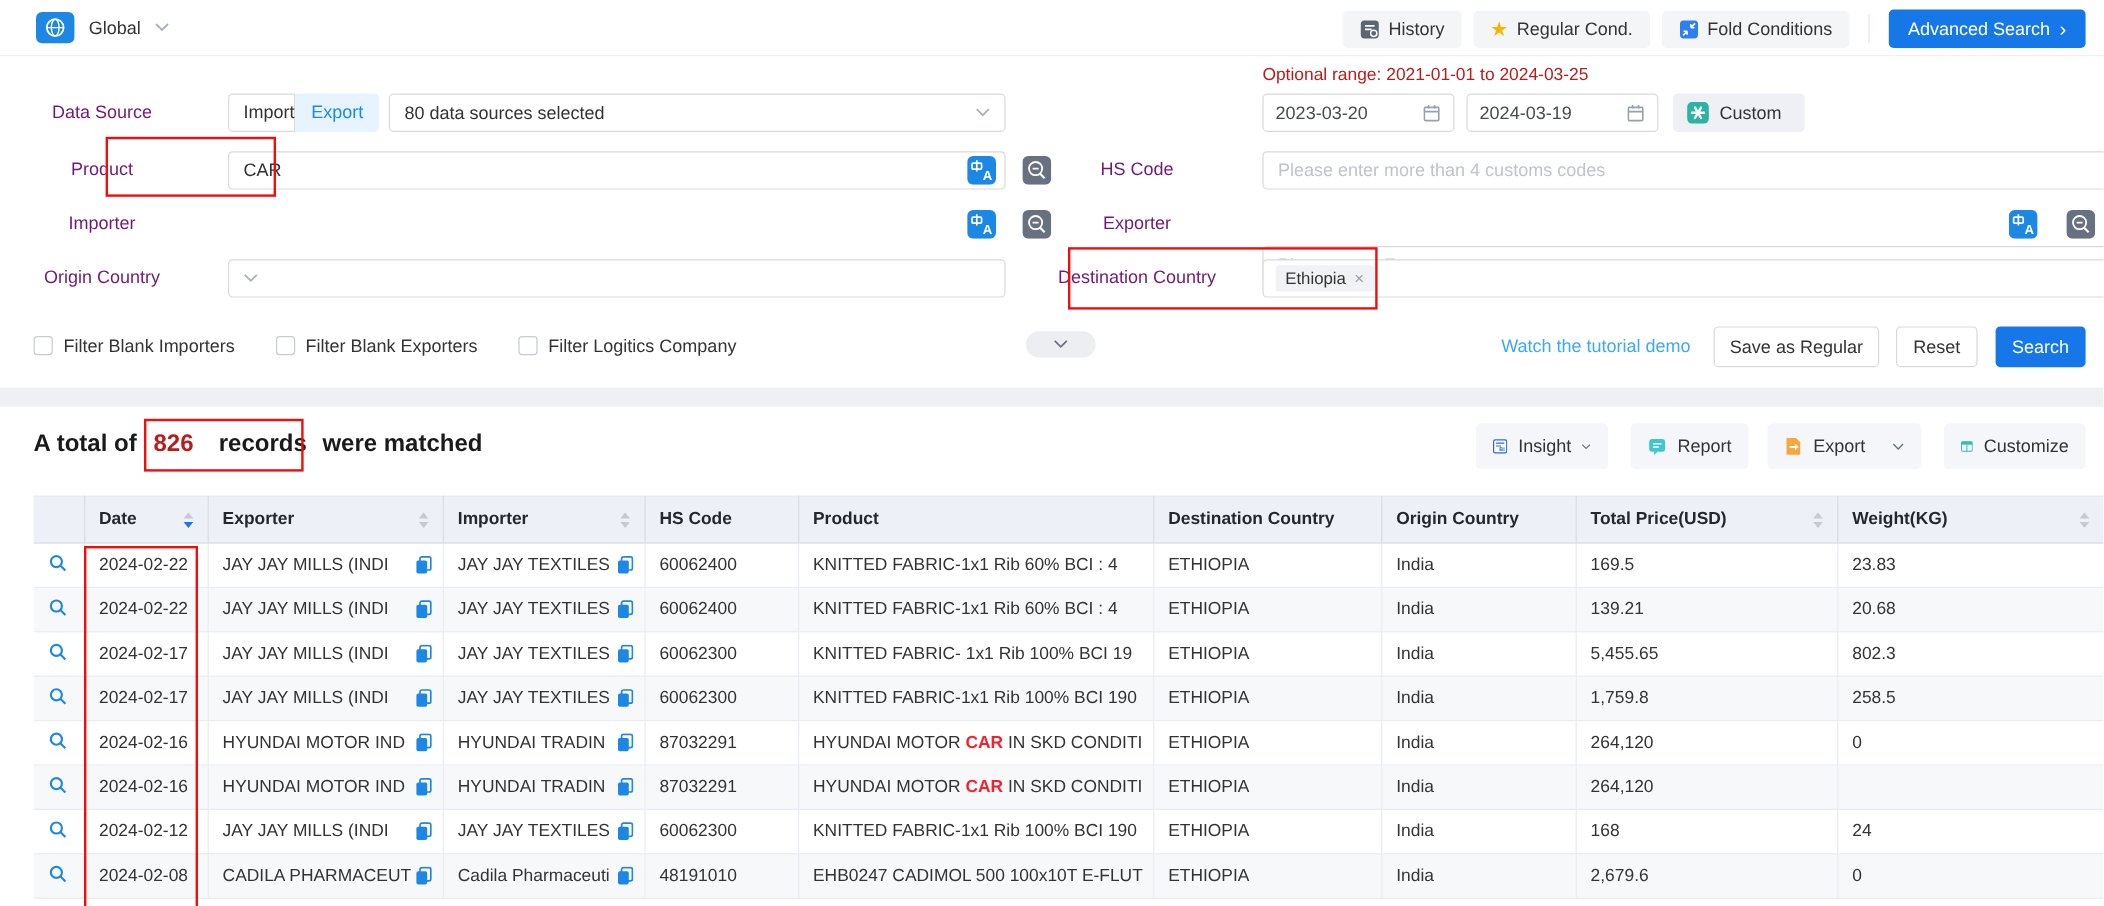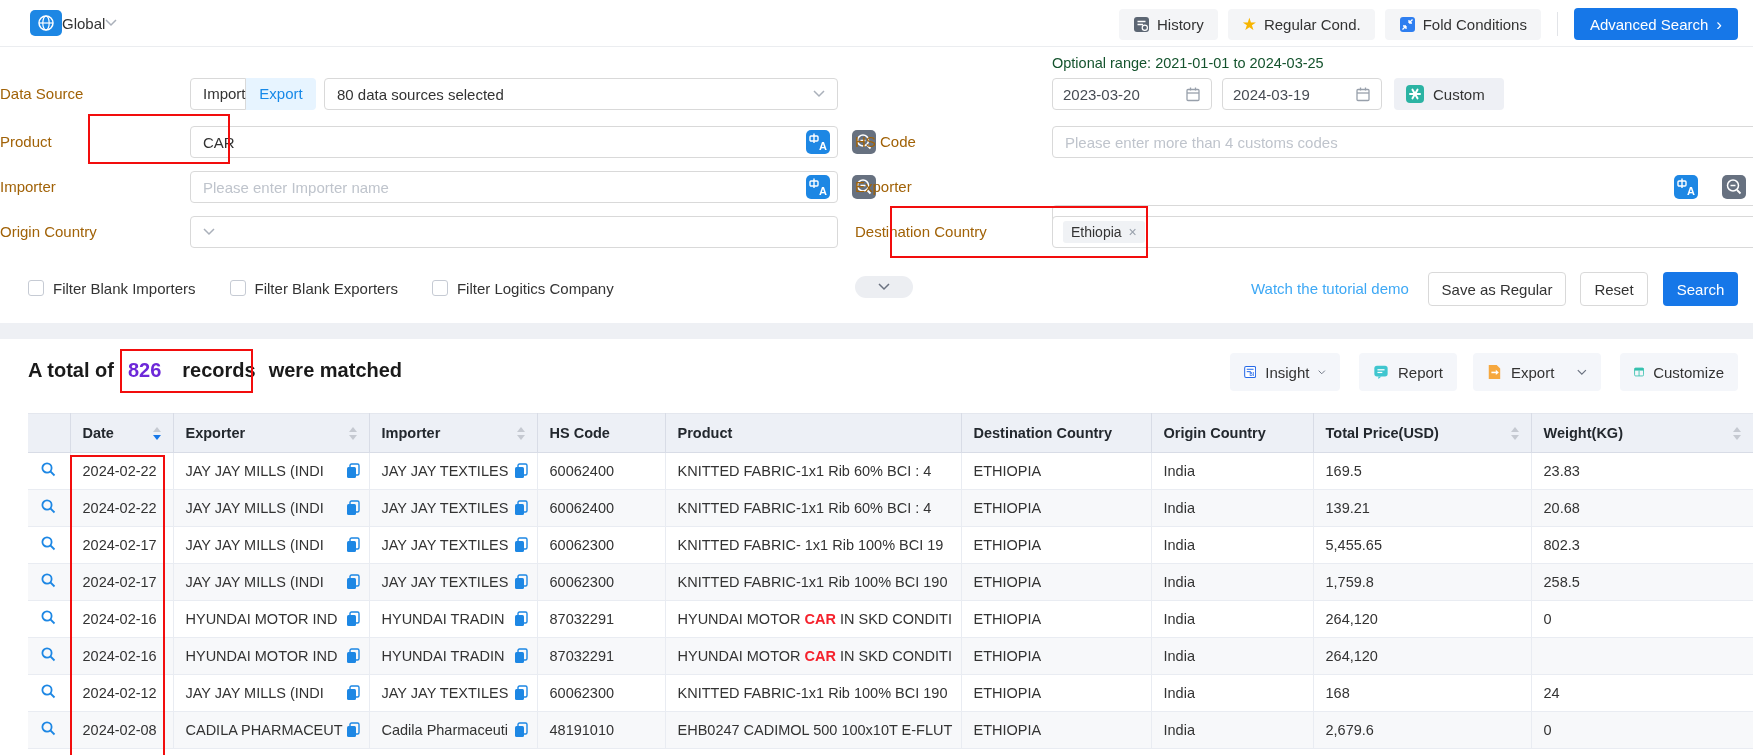--- a/index.html
+++ b/index.html
@@ -4,35 +4,35 @@
 <style>
   * { box-sizing: border-box; }
   html,body { margin:0; padding:0; }
   body {
     width:1753px; height:755px; position:relative; overflow:hidden;
     background:#fff; font-family:"Liberation Sans","DejaVu Sans",sans-serif;
     color:#333; font-size:15px;
   }
   
   .topbar { position:absolute; left:0; top:0; width:1753px; height:47px; background:#fff; border-bottom:1px solid #ebedf0; }
-  .brand { position:absolute; left:30px; top:10px; display:flex; align-items:center; }
+  .brand { position:absolute; left:30px; top:10px; display:flex; align-items:center; gap:12px; }
   .brand-logo { width:32px; height:26px; border-radius:5px; background:#1d87e4; display:flex; align-items:center; justify-content:center; }
   .brand-label { font-size:15px; color:#333; }
   .topbar-actions { position:absolute; right:15px; top:8px; display:flex; align-items:center; gap:10px; }
   .tb-btn { height:31px; background:#f4f5f7; border-radius:4px; display:flex; align-items:center; gap:7px; padding:0 14px; color:#333; cursor:pointer; }
   .tb-divider { width:1px; height:24px; background:#e2e4e8; margin:0 6px; }
   .btn-primary { height:32px; background:#1677e8; color:#fff; border-radius:4px; display:flex; align-items:center; gap:8px; padding:0 16px; cursor:pointer; }
   .star { color:#f7b500; font-size:17px; line-height:1; }
   .arrow-glyph { font-size:17px; line-height:1; }
   
   .form-card { position:absolute; left:0; top:47px; width:1753px; height:276px; background:#fff; }
-  .f-label { position:absolute; width:170px; text-align:left; color:#a16207; line-height:32px; }
+  .f-label { position:absolute; width:170px; text-align:center; color:#701a75; line-height:32px; }
   .f-label.right { left:855px; width:185px; }
   .f-label.left { left:0; }
-  .optional-range { position:absolute; left:1052px; top:8px; color:#14532d; font-size:14.5px; }
+  .optional-range { position:absolute; left:1052px; top:8px; color:#b91c1c; font-size:14.5px; }
   .row1 { top:31px; }
   .ctl { position:absolute; height:32px; }
   .seg { left:190px; display:flex; }
   .seg-import { width:56px; line-height:30px; text-align:center; background:#fff; border:1px solid #d9d9d9; border-radius:4px 0 0 4px; cursor:pointer;padding-left:12px; }
   .seg-export { width:70px; line-height:32px; text-align:center; background:#e7f4ff; color:#1789e8; border-radius:0 4px 4px 0; cursor:pointer; }
   .select, .input { border:1px solid #d9d9d9; border-radius:4px; background:#fff; display:flex; align-items:center; padding:0 12px; }
   .select { cursor:pointer; }
   .select .sel-text { flex:1; }
   .placeholder { color:#bfc4cc; }
   .value-text { color:#333; }
@@ -56,21 +56,21 @@
   .cb-box { width:16px; height:16px; border:1px solid #c6cbd4; border-radius:3px; background:#fff; }
   .collapse-pill { position:absolute; left:855px; top:229px; width:58px; height:22px; background:#eceef2; border-radius:11px; display:flex; align-items:center; justify-content:center; cursor:pointer; }
   .tutorial { position:absolute; left:1251px; top:225px; line-height:34px; color:#3da8f5; cursor:pointer; }
   .btn-plain { position:absolute; top:225px; height:34px; background:#fff; border:1px solid #d9d9d9; border-radius:4px; display:flex; align-items:center; justify-content:center; cursor:pointer; color:#333; }
   .save-btn { left:1428px; width:138px; } .reset-btn { left:1580px; width:68px; }
   .search-btn { position:absolute; left:1663px; top:225px; width:75px; height:34px; background:#1677e8; color:#fff; border-radius:4px; display:flex; align-items:center; justify-content:center; cursor:pointer;text-align:right; }
   
   .gray-band { position:absolute; left:0; top:323px; width:1753px; height:16px; background:#eef0f4; }
   .results { position:absolute; left:0; top:339px; width:1393px; height:416px; background:#fff; }
   .summary { position:absolute; left:28px; top:20px; font-size:20px; font-weight:bold; color:#1a1a1a; display:flex; align-items:baseline; }
-  .summary .count { color:#6d28d9; margin-left:14px; }
+  .summary .count { color:#b91c1c; margin-left:14px; }
   .summary .rec { margin-left:21px; } .summary .suf { margin-left:13px; }
   .res-btn { position:absolute; top:14px; height:38px; background:#f4f6fa; border-radius:4px; display:flex; align-items:center; gap:9px; padding:0 14px; cursor:pointer; }
   .insight-btn { left:1230px; width:110px; } .report-btn { left:1359px; width:98px; }
   .export-btn { left:1473px; width:128px; } .customize-btn { left:1620px; width:118px; }
   
   table.grid { position:absolute; left:28px; top:74px; width:1725px; border-collapse:collapse; table-layout:fixed; font-size:14.5px; }
   .grid th { height:39px; background:#edf0f6; border-bottom:1px solid #d8dce6; border-right:1px solid #d8dce6; border-top:1px solid #e4e7ee; font-weight:bold; color:#23282e; text-align:left; padding:0 0 0 12px; }
   .grid th:last-child, .grid td:last-child { border-right:none; }
   .grid td { height:37px; border-bottom:1px solid #e9ecf2; border-right:1px solid #e9ecf2; padding:0 0 0 12px; color:#333; overflow:hidden; white-space:nowrap; }
   .grid tr.alt td { background:#f7f8fa; }
@@ -192,23 +192,20 @@
       <circle cx="11" cy="10.5" r="5.5" fill="none" stroke="#fff" stroke-width="1.5"></circle>
       <line x1="8.5" y1="10.5" x2="13.5" y2="10.5" stroke="#fff" stroke-width="1.5"></line>
       <line x1="15" y1="15" x2="18.5" y2="18.5" stroke="#fff" stroke-width="1.8"></line>
     </svg>
   <div class="f-label right" style="top:79px;">HS Code</div>
   <div class="ctl wide-right" style="top:79px;">
     <input class="real" type="text" placeholder="Please enter more than 4 customs codes" style="">
   </div>
 
   <div class="f-label left" style="top:124px;">Importer</div>
-  <div class="ctl wide-left" style="top:124px;">
-    <input class="real" type="text" placeholder="Please enter Importer name" style="">
-  </div>
   <svg class="in-icon" style="left:806px; top:128px;" width="24" height="24" viewBox="0 0 24 24">
       <rect width="24" height="24" rx="5" fill="#1d87e4"></rect>
       <rect x="4" y="6" width="8" height="5" rx="1" fill="none" stroke="#fff" stroke-width="1.4"></rect>
       <line x1="8" y1="3.5" x2="8" y2="13" stroke="#fff" stroke-width="1.4"></line>
       <text x="13" y="20" fill="#fff" font-size="11" font-weight="bold" font-family="Liberation Sans, sans-serif">A</text>
     </svg>
   <svg class="in-icon" style="left:852px; top:128px;" width="24" height="24" viewBox="0 0 24 24">
       <rect width="24" height="24" rx="5" fill="#677180"></rect>
       <circle cx="11" cy="10.5" r="5.5" fill="none" stroke="#fff" stroke-width="1.5"></circle>
       <line x1="8.5" y1="10.5" x2="13.5" y2="10.5" stroke="#fff" stroke-width="1.5"></line>

